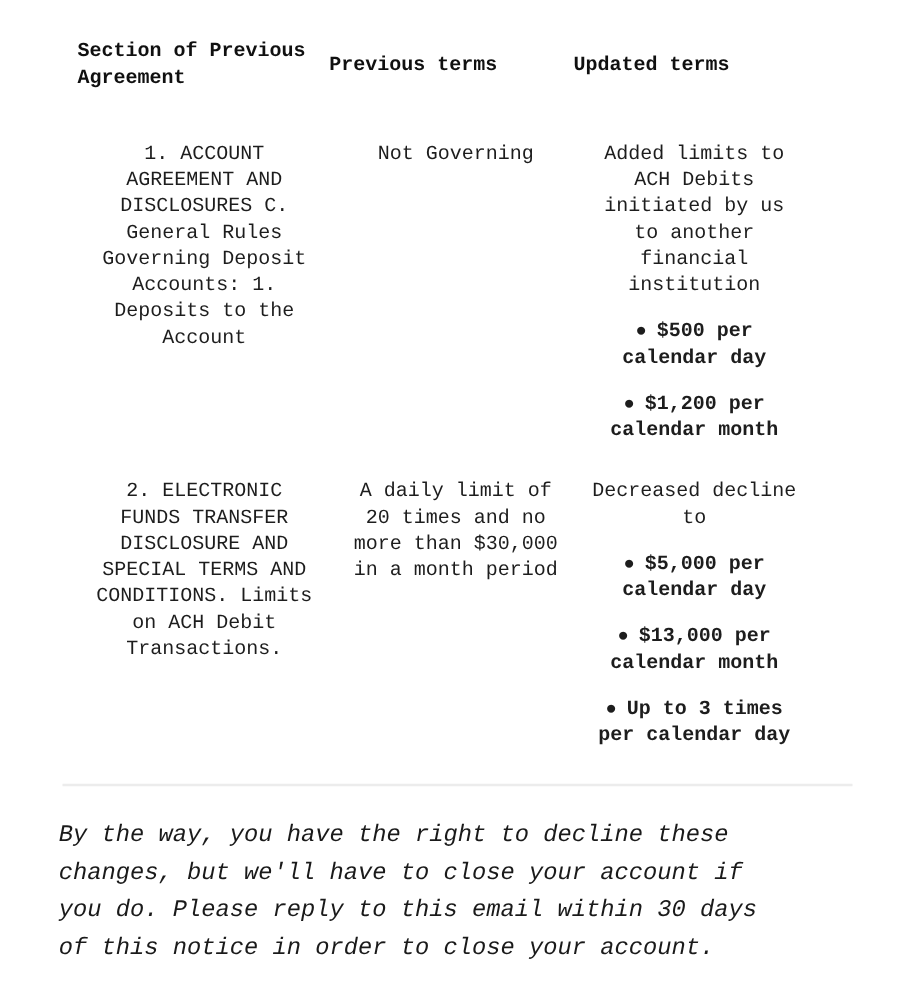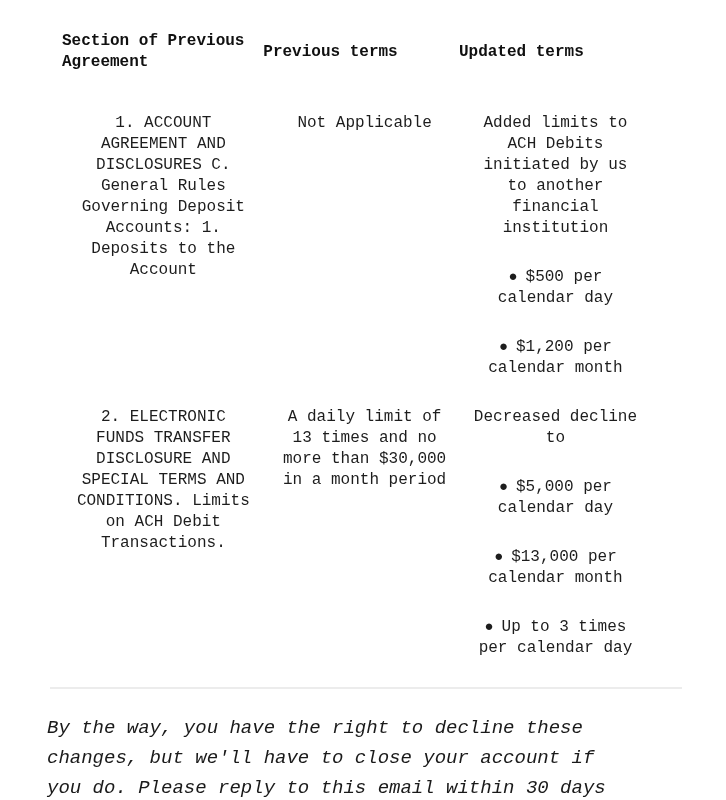--- a/index.html
+++ b/index.html
@@ -36,21 +36,21 @@
   table.change-table th.col-section { width: 203px; }
   table.change-table th.col-prev    { width: 198px; }
   table.change-table th.col-upd     { width: 230px; }
   table.change-table td {
     vertical-align: top;
     padding: 0 0 28px 13px;
     text-align: center;
   }
   .w18 { max-width: 18.4ch; }
   .w17 { max-width: 17.4ch; }
-  .bullet-item { margin-top: 28px; }
+  .bullet-item { margin-top: 16px; font-weight: bold; }
   .bullet-glyph {
     font-size: 15px;
     margin-right: 8px;
   }
   .divider {
     height: 2px;
     width: 632px;
     background: #ececec;
     margin: 0 0 0 3px;
   }
@@ -75,40 +75,40 @@
         <th class="col-prev">Previous terms</th>
         <th class="col-upd">Updated terms</th>
       </tr>
     </thead>
     <tbody>
       <tr>
         <td>
           <div class="w18">1. ACCOUNT AGREEMENT AND DISCLOSURES C. General Rules Governing Deposit Accounts: 1. Deposits to the Account</div>
         </td>
         <td>
-          <div class="w18">Not Applicable</div>
+          <div class="w18">Not Governing</div>
         </td>
         <td>
           <div class="w17">
             <div>Added limits to ACH Debits initiated by us to another financial institution</div>
             <div class="bullet-item">
               <span class="bullet-glyph">●</span><span>$500 per calendar day</span>
             </div>
             <div class="bullet-item">
               <span class="bullet-glyph">●</span><span>$1,200 per calendar month</span>
             </div>
           </div>
         </td>
       </tr>
       <tr>
         <td>
           <div class="w18">2. ELECTRONIC FUNDS TRANSFER DISCLOSURE AND SPECIAL TERMS AND CONDITIONS. Limits on ACH Debit Transactions.</div>
         </td>
         <td>
-          <div class="w18">A daily limit of 13 times and no more than $30,000 in a month period</div>
+          <div class="w18">A daily limit of 20 times and no more than $30,000 in a month period</div>
         </td>
         <td>
           <div class="w17">
             <div>Decreased decline to</div>
             <div class="bullet-item">
               <span class="bullet-glyph">●</span><span>$5,000 per calendar day</span>
             </div>
             <div class="bullet-item">
               <span class="bullet-glyph">●</span><span>$13,000 per calendar month</span>
             </div>

